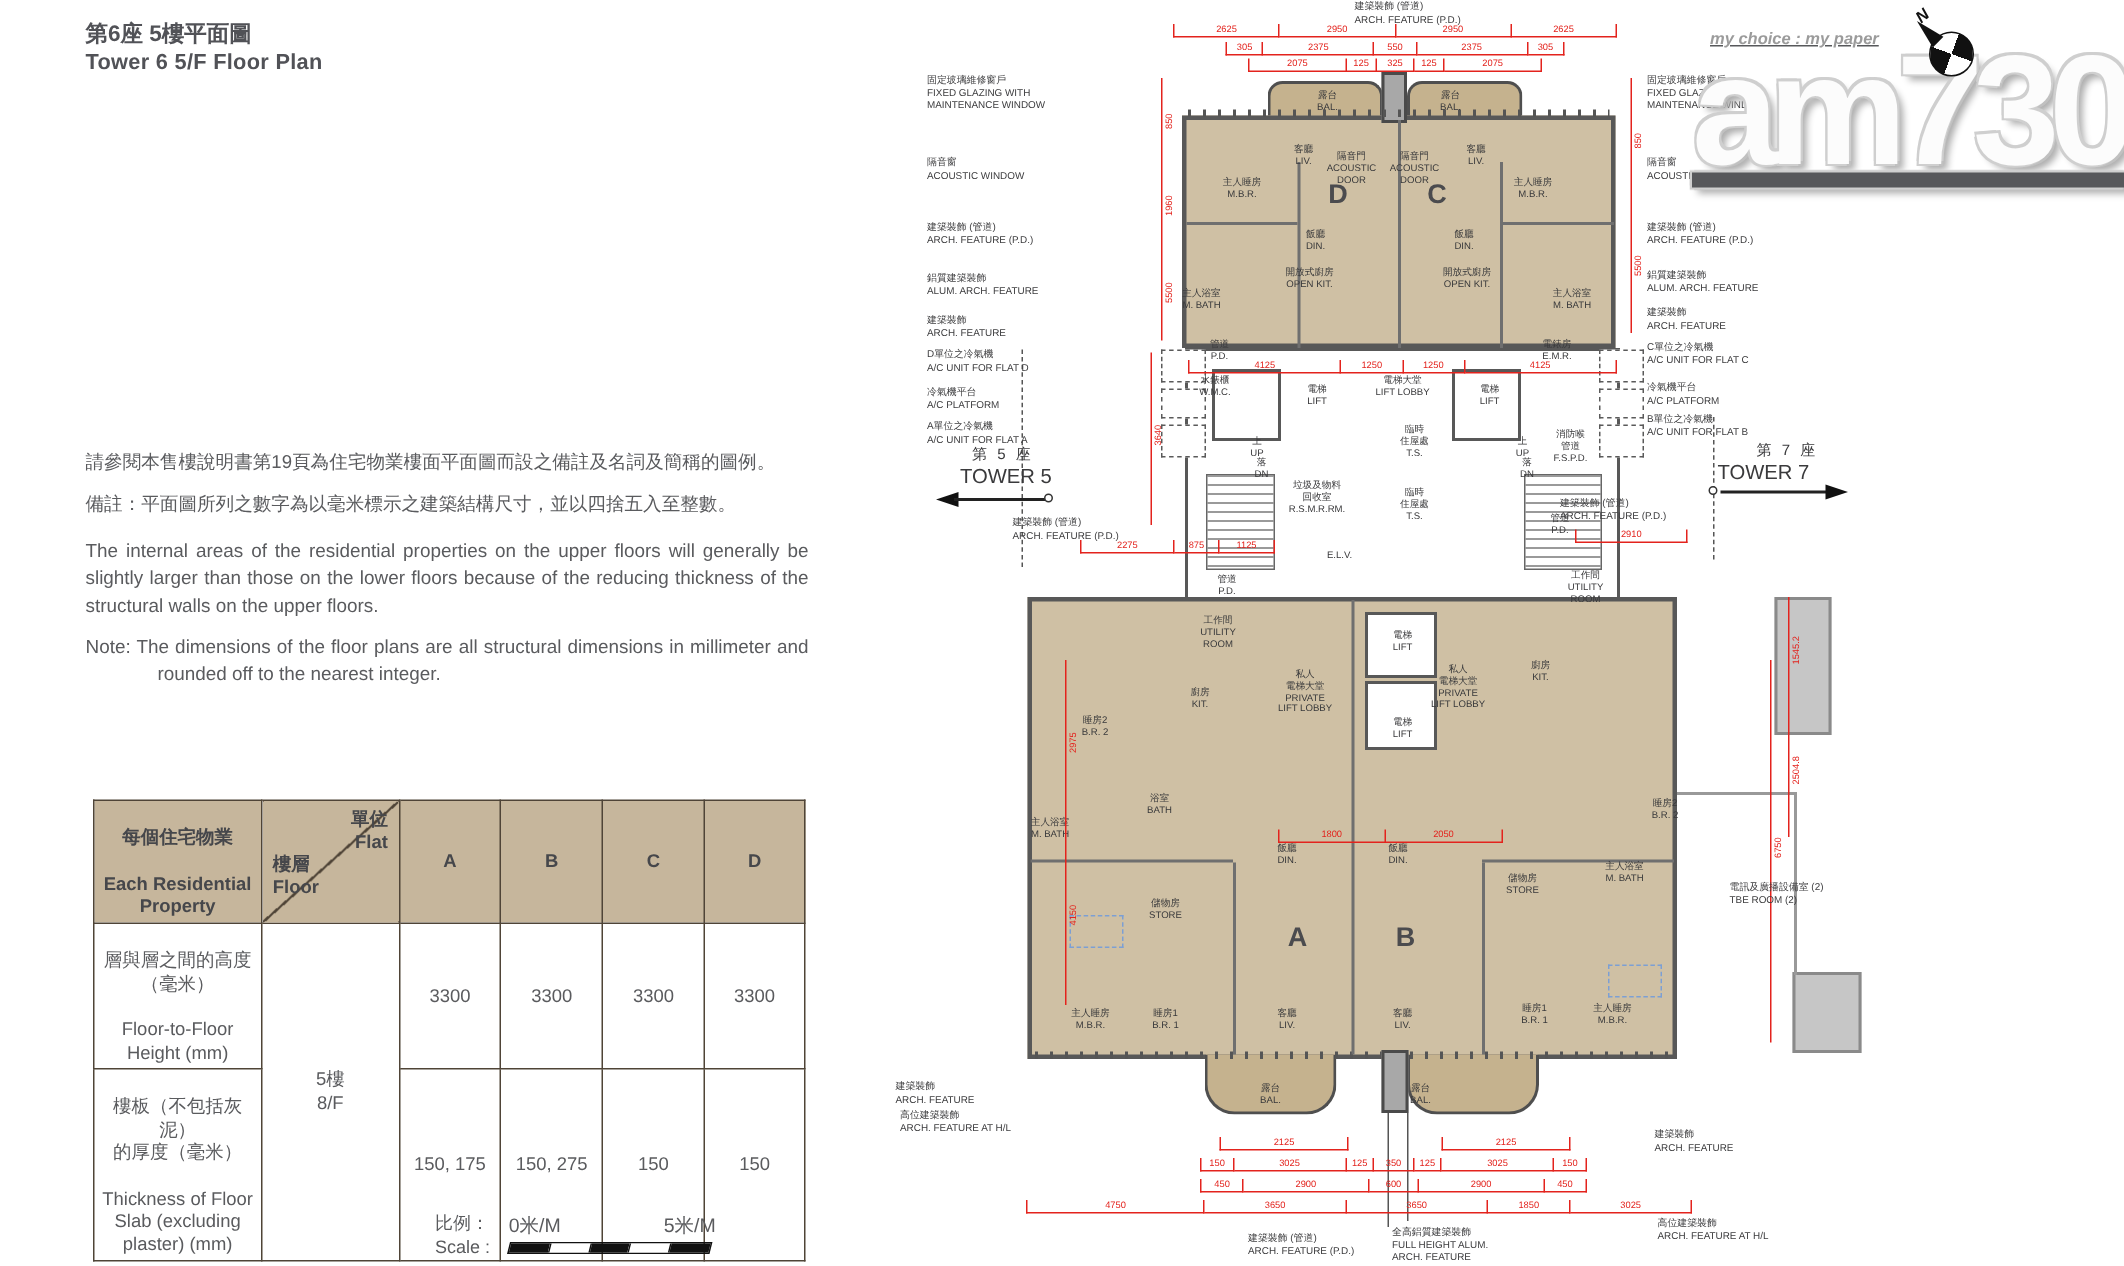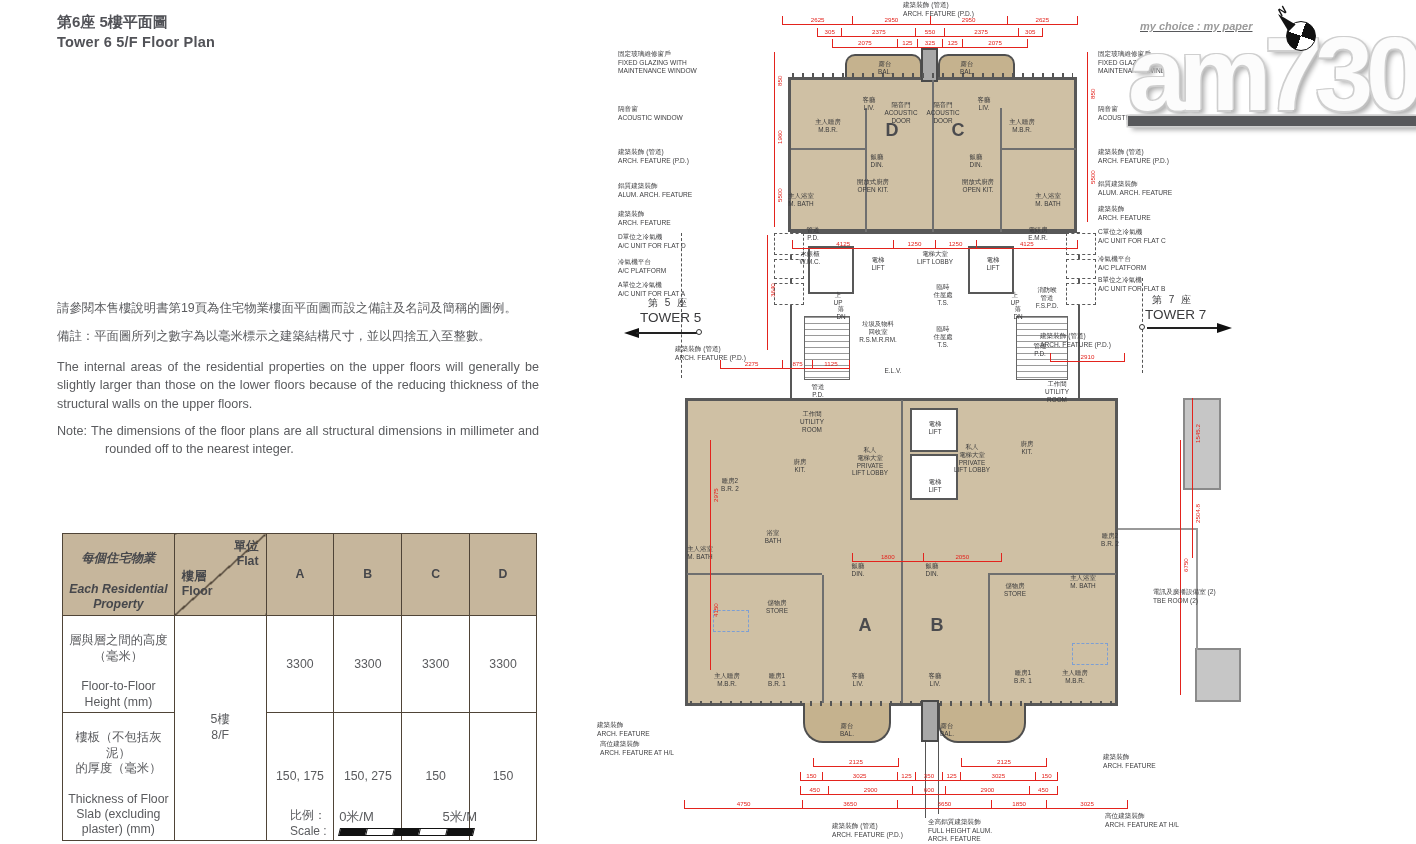--- a/index.html
+++ b/index.html
@@ -98,21 +98,21 @@
 <div id="notes">
     <div class="note-zh">請參閱本售樓說明書第19頁為住宅物業樓面平面圖而設之備註及名詞及簡稱的圖例。</div>
     <div class="note-zh">備註：平面圖所列之數字為以毫米標示之建築結構尺寸，並以四捨五入至整數。</div>
     <div class="note-en first">The internal areas of the residential properties on the upper floors will generally be slightly larger than those on the lower floors because of the reducing thickness of the structural walls on the upper floors.</div>
     <div class="note-en hang">Note: The dimensions of the floor plans are all structural dimensions in millimeter and rounded off to the nearest integer.</div>
   </div>
 
 <table id="spec-table">
   <tbody>
       <tr>
-    <td class="hd lbl" style="width:112px;height:72px;font-style:italic;">
+    <td class="hd lbl" style="width:112px;height:72px;">
       <span>每個住宅物業</span><br>
       <span style="white-space:pre-line;">Each Residential
 Property</span>
     </td>
     <td class="hd diag" style="width:92px;">
       <span class="flat">單位
 Flat</span>
       <span class="floor">樓層
 Floor</span>
     </td>
@@ -211,21 +211,21 @@
   <div class="blk part" style="left:418px;top:573px;width:128px;height:1.5px;"></div>
 
   <div class="tower" style="left:8px;top:296px;">
     <div class="tzh" style="margin-left:70px;">第 5 座</div>
     <div class="ten" style="margin-left:62px;">TOWER 5</div>
     <div class="tri-l" style="left:46px;top:32px;"></div>
     <div class="tline" style="left:58px;top:36px;width:62px;"></div>
     <div class="dotc" style="left:118px;top:33px;"></div>
   </div>
   <div class="tower" style="left:575px;top:293px;">
-    <div class="tzh" style="margin-left:7px;">第 7 座</div>
+    <div class="tzh" style="margin-left:26px;">第 7 座</div>
     <div class="ten">TOWER 7</div>
     <div class="dotc" style="left:-6px;top:31px;"></div>
     <div class="tline" style="left:2px;top:34px;width:72px;"></div>
     <div class="tri-r" style="left:72px;top:30px;"></div>
   </div>
 <div class="room" style="left: 315px; top: 60px;"><div>露台</div><div>BAL.</div></div>
     <div class="room" style="left: 397px; top: 60px;"><div>露台</div><div>BAL.</div></div>
     <div class="room" style="left: 299px; top: 96px;"><div>客廳</div><div>LIV.</div></div>
     <div class="room" style="left: 331px; top: 101px;"><div>隔音門</div><div>ACOUSTIC
 DOOR</div></div>

